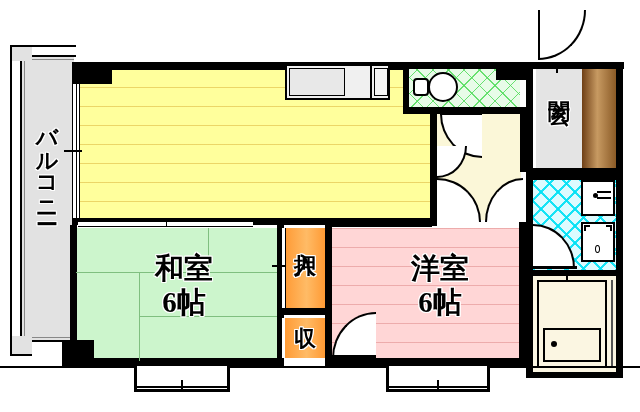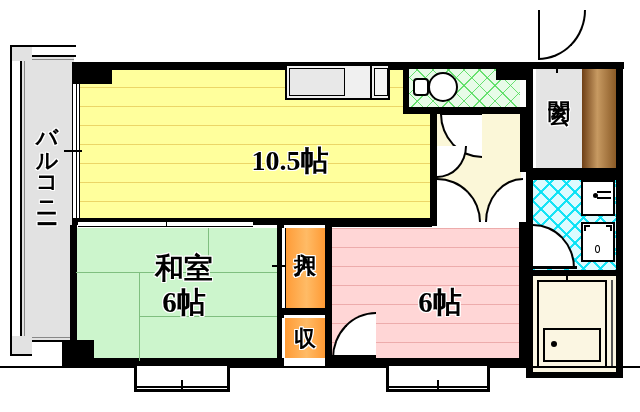--- a/index.html
+++ b/index.html
@@ -120,21 +120,20 @@
   <div class="wall" style="left:76px;top:62px;width:36px;height:22px;"></div>
 
   <div class="wall" style="left:76px;top:62px;width:356px;height:8px;"></div>
   <div class="wall" style="left:72px;top:62px;width:6px;height:162px;"></div>
   <div class="wall" style="left:72px;top:218px;width:360px;height:7px;"></div>
 
   <div class="abs fill-white" style="left:72px;top:84px;width:8px;height:134px;border-left:1px solid #000;border-right:1px solid #000;background:#fff;"></div>
   <div class="abs" style="left:76px;top:84px;width:1px;height:134px;background:#000;"></div>
   <div class="abs" style="left:64px;top:150px;width:18px;height:2px;background:#000;"></div>
 
-  <div class="lbl" style="left:215px;top:146px;width:150px;font-size:28px;">10.5帖</div>
 
   <div class="abs" style="left:285px;top:64px;width:105px;height:36px;border:2px solid #000;background:#f0f0f0;"></div>
   <div class="pane" style="left:289px;top:68px;width:56px;height:28px;background:#e8e8e8;"></div>
   <div class="abs" style="left:370px;top:64px;width:2px;height:36px;background:#000;"></div>
   <div class="pane" style="left:374px;top:68px;width:14px;height:28px;background:#f4f4f4;"></div>
 
   <div class="room hatch-green" style="left:408px;top:68px;width:112px;height:40px;"></div>
   <div class="wall" style="left:403px;top:62px;width:6px;height:52px;"></div>
   <div class="wall" style="left:403px;top:62px;width:124px;height:7px;"></div>
   <div class="wall" style="left:403px;top:107px;width:124px;height:7px;"></div>
@@ -227,20 +226,21 @@
   <div class="abs" style="left:282px;top:318px;width:3px;height:40px;background:#fff;"></div>
   <div class="abs" style="left:326px;top:337px;width:14px;height:2px;background:#000;"></div>
 
   <div class="lbl" style="left:285px;top:327px;width:40px;font-size:22px;">収</div>
 
   <div class="room fill-youshitsu" style="left:332px;top:228px;width:188px;height:133px;"></div>
   <div class="wall" style="left:519px;top:225px;width:7px;height:142px;"></div>
   <div class="wall" style="left:332px;top:358px;width:194px;height:9px;"></div>
   <div class="wall" style="left:332px;top:222px;width:100px;height:5px;"></div>
 
+  <div class="lbl" style="left:390px;top:253px;width:100px;font-size:29px;">洋室</div>
   <div class="lbl" style="left:390px;top:287px;width:100px;font-size:29px;">6帖</div>
 
   <div class="arc arc-tl" style="left:332px;top:312px;width:44px;height:46px;"></div>
   <div class="abs" style="left:332px;top:355px;width:44px;height:3px;background:#000;"></div>
 
   <div class="wall" style="left:519px;top:222px;width:8px;height:56px;"></div>
 
   <div class="abs" style="left:134px;top:366px;width:96px;height:26px;border:3px solid #000;border-top:none;background:#fff;"></div>
   <div class="abs" style="left:137px;top:386px;width:90px;height:2px;background:#000;"></div>
   <div class="abs" style="left:181px;top:380px;width:2px;height:12px;background:#000;"></div>

